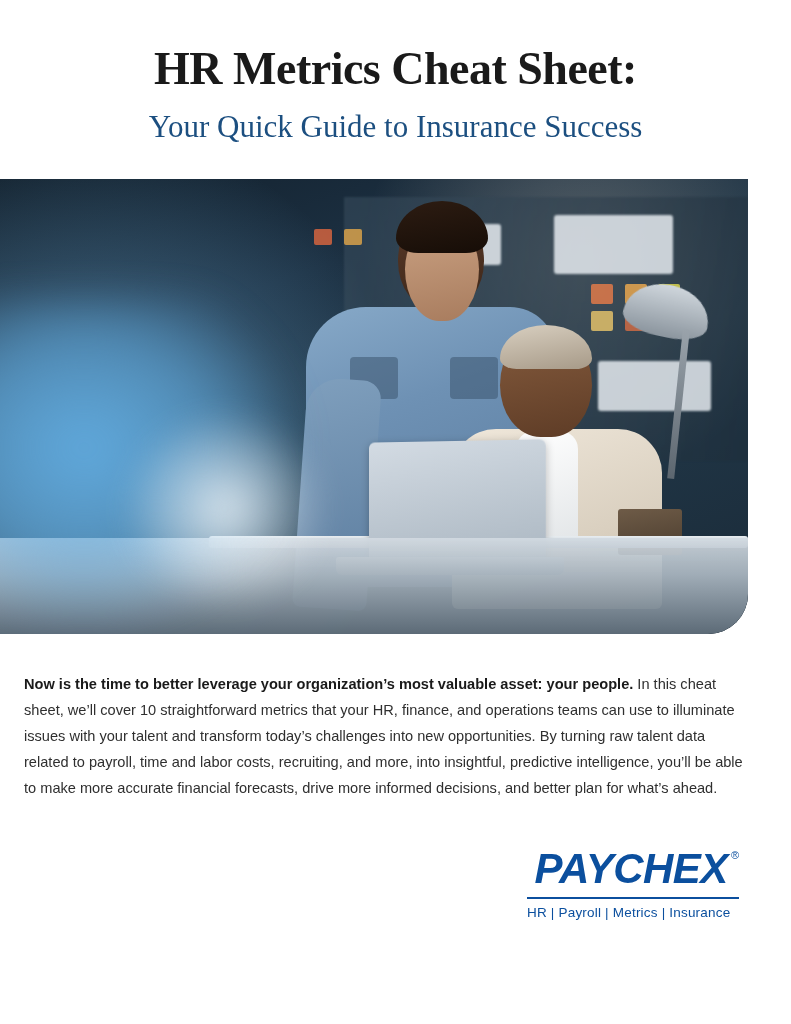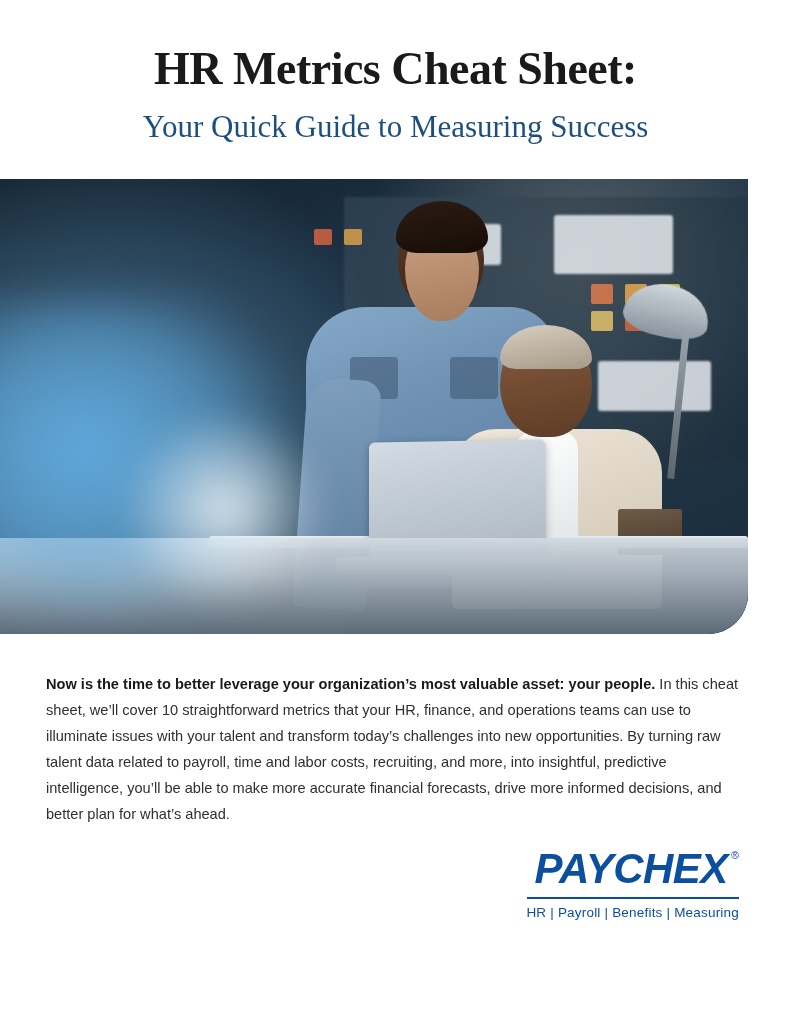--- a/index.html
+++ b/index.html
@@ -224,21 +224,21 @@
   .hero .box {
     position: absolute;
     left: 618px; top: 330px;
     width: 64px; height: 46px;
     background: linear-gradient(170deg,#6e5b47,#4a3c2e);
     border-radius: 3px;
   }
 
   
   .body-copy {
-    padding: 38px 48px 0 46px;
+    padding: 38px 48px 0 24px;
     font-size: 14.6px;
     line-height: 1.78;
     color: #2f2f2f;
   }
   .body-copy .lead {
     font-weight: bold;
     color: #1a1a1a;
   }
 
   
@@ -281,21 +281,21 @@
     letter-spacing: 0.2px;
   }
 </style>
 </head>
 <body>
 
 <div class="page">
 
   <div class="title-block">
     <h1 class="doc-title">HR Metrics Cheat Sheet:</h1>
-    <h2 class="doc-subtitle">Your Quick Guide to Measuring Success</h2>
+    <h2 class="doc-subtitle">Your Quick Guide to Insurance Success</h2>
   </div>
 
   <div class="hero-wrap">
     <div class="hero">
       <div class="bg-base"></div>
       <div class="bg-board"></div>
 
       <div class="chart-card" style="left:74%; top:8%; width:16%; height:13%;"></div>
       <div class="chart-card" style="left:56%; top:10%; width:11%; height:9%;"></div>
       <div class="chart-card" style="left:80%; top:40%; width:15%; height:11%;"></div>
@@ -339,16 +339,16 @@
   <div class="body-copy">
     <span class="lead">Now is the time to better leverage your organization’s most valuable asset: your people.</span><span> In this cheat sheet, we’ll cover 10 straightforward metrics that your HR, finance, and operations teams can use to illuminate issues with your talent and transform today’s challenges into new opportunities. By turning raw talent data related to payroll, time and labor costs, recruiting, and more, into insightful, predictive intelligence, you’ll be able to make more accurate financial forecasts, drive more informed decisions, and better plan for what’s ahead.</span>
   </div>
 
   <div class="footer">
     <div class="logo-row">
       <span class="logo-word">PAYCHEX</span>
       <span class="logo-reg">®</span>
     </div>
     <div class="logo-rule"></div>
-    <div class="logo-tag">HR | Payroll | Benefits | Measuring</div>
+    <div class="logo-tag">HR | Payroll | Metrics | Insurance</div>
   </div>
 
 </div>
 
 </body></html>

